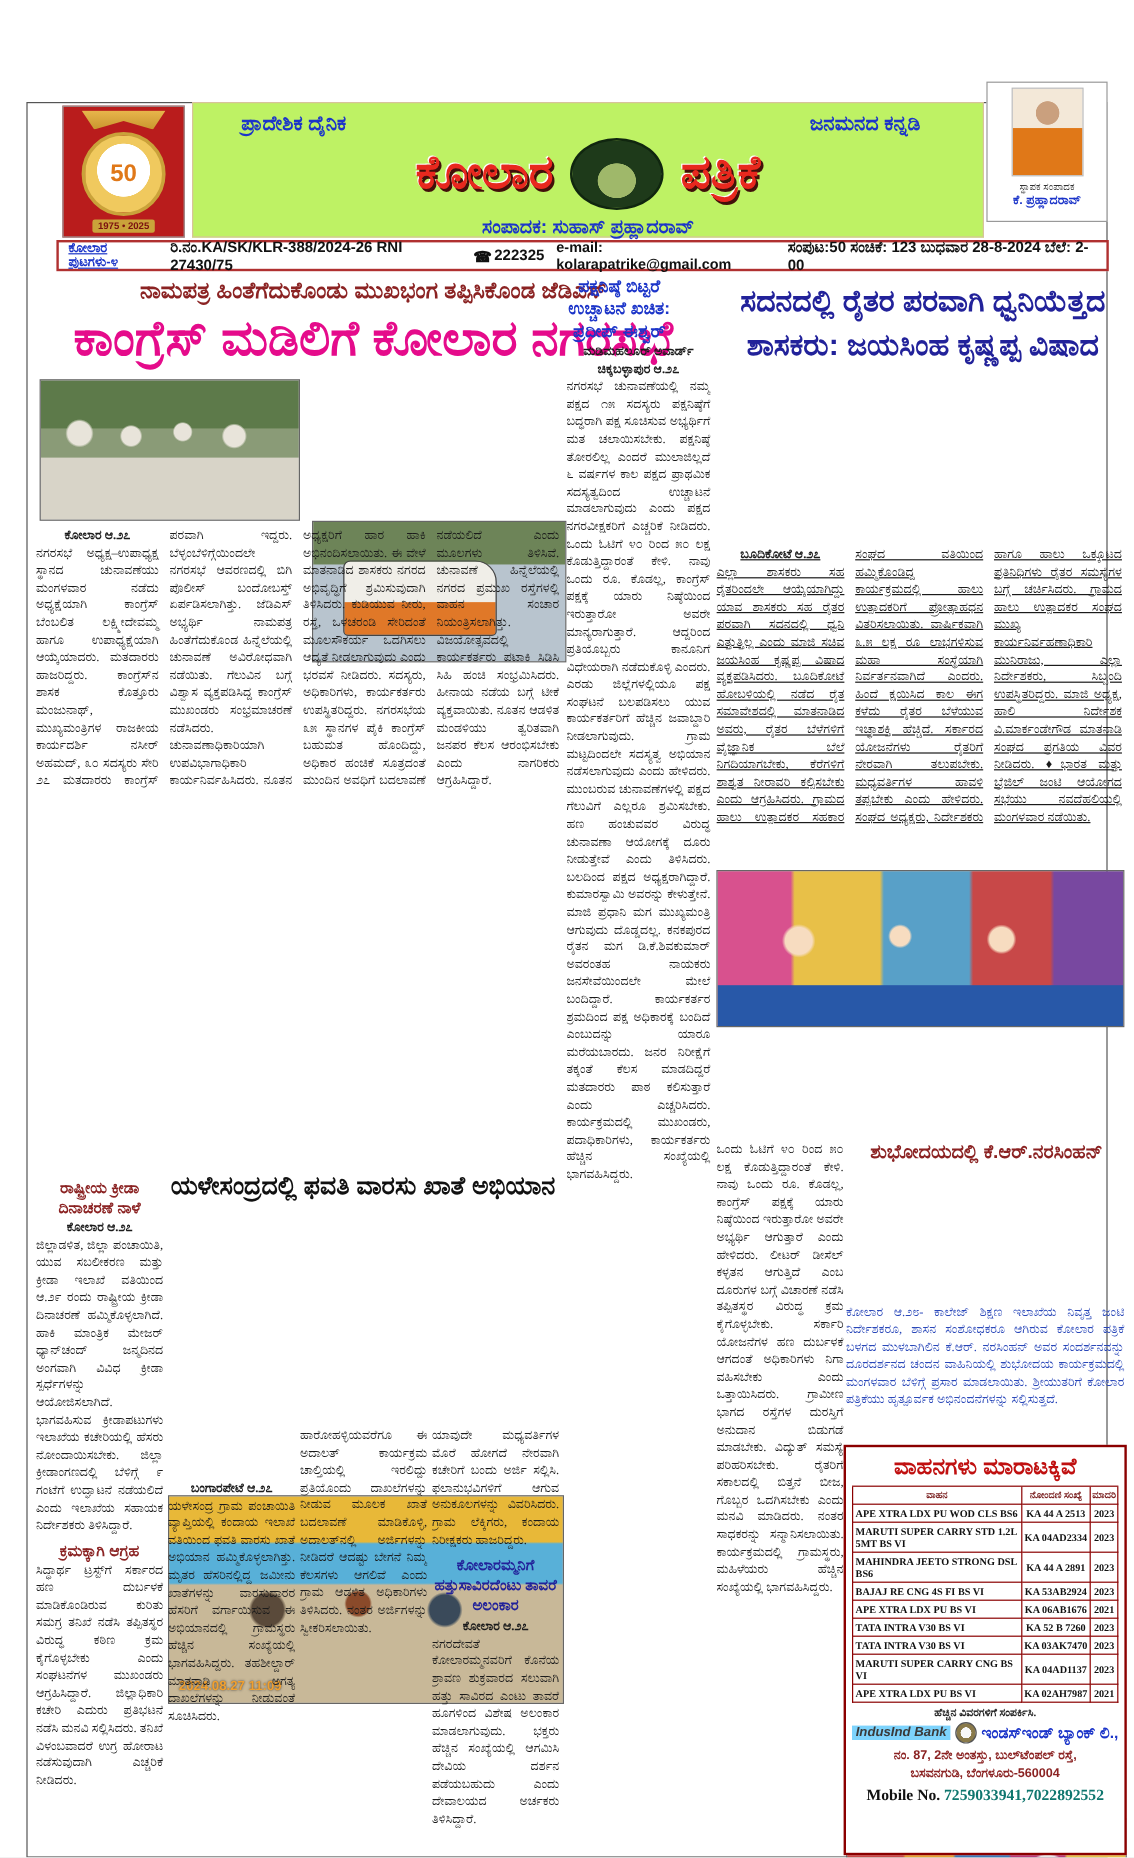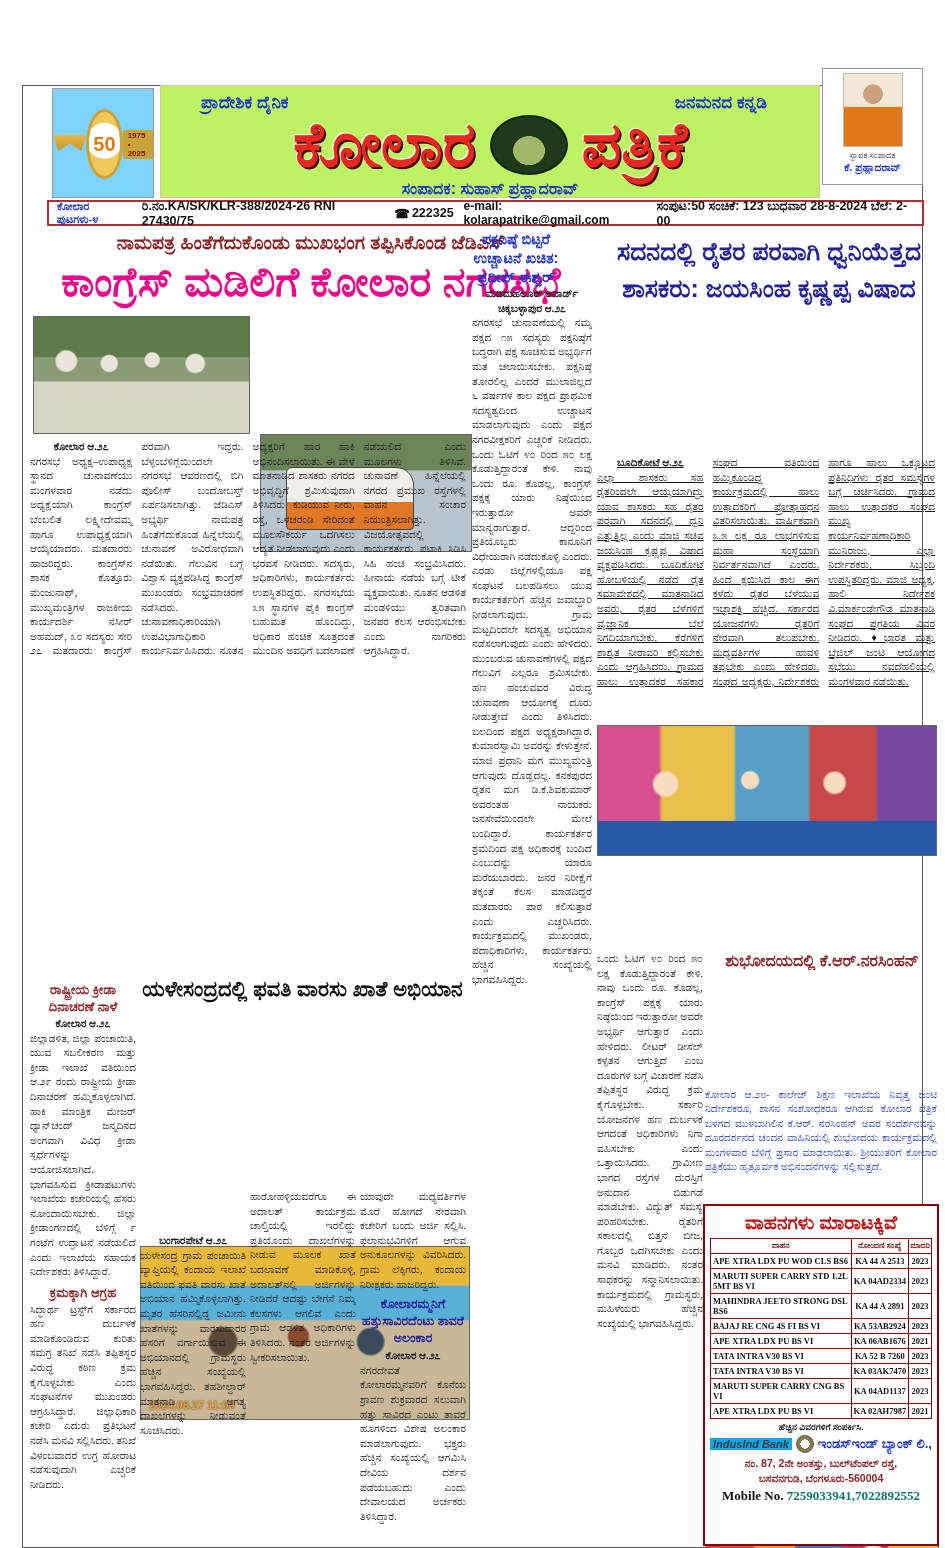--- a/index.html
+++ b/index.html
@@ -1,41 +1,41 @@
 <!DOCTYPE html>
 <html><head>
 <meta charset="utf-8">
 <style>
   html,body{margin:0;padding:0;background:#e8e8e8;}
   .page{position:relative;width:945px;height:1548px;background:#ffffff;margin:0 auto;
         font-family:"Liberation Serif", serif;overflow:hidden;}
   .abs{position:absolute;}
   
   .frame{border:1.5px solid #555;}
-  .emblem-box{background:#7dd3fc;border:1px solid #999;display:flex;flex-direction:row;align-items:center;justify-content:center;}
+  .emblem-box{background:#b91c1c;border:1px solid #999;display:flex;flex-direction:column;align-items:center;justify-content:center;}
   .emblem-ribbon{width:70px;height:16px;background:linear-gradient(#e8b64c,#c9962e);clip-path:polygon(0 0,100% 0,85% 100%,50% 55%,15% 100%);}
   .emblem-circle{width:64px;height:64px;border-radius:50%;background:radial-gradient(circle at 50% 45%, #fff 0 46%, #f0c95e 47% 100%);border:3px solid #caa23a;display:flex;align-items:center;justify-content:center;margin-top:2px;}
   .emblem-50{font-family:"Liberation Sans",sans-serif;font-weight:bold;color:#e07818;font-size:20px;}
   .emblem-years{margin-top:3px;background:#caa23a;color:#7a1010;font-family:"Liberation Sans",sans-serif;font-size:8px;font-weight:bold;padding:1px 5px;border-radius:2px;}
   .masthead{background:#bef264;border:1px solid #d8c39a;}
   .tagline-row{display:flex;justify-content:space-between;padding:7px 52px 0 40px;}
   .tagline{color:#1c35c9;font-family:"Liberation Sans",sans-serif;font-weight:bold;font-size:17px;}
   .title-row{display:flex;align-items:center;justify-content:center;gap:14px;margin-top:2px;}
-  .paper-title{color:#e8281e;font-family:"Liberation Sans",sans-serif;font-weight:bold;font-size:62px;line-height:56px;
+  .paper-title{color:#e8281e;font-family:"Liberation Sans",sans-serif;font-weight:bold;font-size:39px;line-height:56px;
                text-shadow:2px 2px 0 #42100a, -1px -1px 0 #fff;}
   .title-logo{width:74px;height:56px;border-radius:50%;background:radial-gradient(ellipse at 50% 60%, #9fb86a 0 30%, #1e3a1a 31% 100%);border:2px solid #10260f;}
   .editor-line{text-align:center;color:#1c35c9;font-family:"Liberation Sans",sans-serif;font-weight:bold;font-size:16px;margin-top:5px;}
   .founder-box{background:#fff;border:1px solid #999;display:flex;flex-direction:column;align-items:center;padding-top:4px;}
   .founder-photo{width:58px;height:72px;background:
       radial-gradient(circle at 50% 28%, #caa07e 0 16%, transparent 17%),
       linear-gradient(#f3e8d8 0 45%, #e07818 46% 100%);border:1px solid #bbb;}
   .founder-label{font-size:8.5px;color:#333;margin-top:3px;}
   .founder-name{font-size:10.5px;color:#1c35c9;font-weight:bold;font-family:"Liberation Sans",sans-serif;}
   .infobar{border:2px solid #b03030;background:#fff;display:flex;align-items:center;gap:10px;padding:0 8px;font-family:"Liberation Sans",sans-serif;font-weight:bold;font-size:12.5px;color:#111;}
-  .infobar .kn{color:#1c35c9;font-size:11px;}
+  .infobar .kn{color:#1c35c9;font-size:11px;text-decoration:underline;}
   .infobar .mail{font-size:12px;}
   .infobar .issue{margin-left:auto;font-size:12.5px;}
   
   .kicker{color:#8b2323;font-family:"Liberation Sans",sans-serif;font-weight:bold;font-size:19px;text-align:center;}
   .headline-left{color:#e50b8b;font-family:"Liberation Sans",sans-serif;font-weight:bold;font-size:41px;text-align:center;line-height:48px;}
   .headline-right{color:#22229a;font-family:"Liberation Sans",sans-serif;font-weight:bold;font-size:25px;text-align:center;line-height:37px;}
   .mini-headline{color:#1c35c9;font-family:"Liberation Sans",sans-serif;font-weight:bold;font-size:14.5px;text-align:center;line-height:19px;}
   .mid-headline{color:#111;font-family:"Liberation Sans",sans-serif;font-weight:bold;font-size:21px;text-align:center;}
   .subhead{color:#8b2323;font-family:"Liberation Sans",sans-serif;font-weight:bold;font-size:13px;text-align:center;line-height:17px;margin:4px 0 2px;}
   .subhead.navy{color:#22229a;font-size:12.5px;}
@@ -73,21 +73,21 @@
      linear-gradient(90deg,#c84848 0 20%, #e8a030 21% 38%, #3a78b8 39% 58%, #b83a78 59% 78%, #e8c048 79% 100%);}
   
   .ad-box{border:2px solid #8b0000;background:#fff;padding:4px 5px;}
   .ad-title{color:#c01010;font-family:"Liberation Sans",sans-serif;font-weight:bold;font-size:19px;text-align:center;padding:2px 0 4px;border-bottom:1.5px solid #8b0000;}
   table.veh{width:100%;border-collapse:collapse;font-family:"Liberation Serif",serif;font-size:8.5px;color:#111;}
   table.veh th{color:#7a2020;font-weight:bold;font-size:8px;padding:2px 1px;border:1px solid #8b0000;border-top:none;}
   table.veh td{padding:2px 2px;border:1px solid #8b0000;font-weight:bold;line-height:10px;}
   table.veh td.c{text-align:center;white-space:nowrap;}
   .ad-note{font-size:9px;text-align:center;font-weight:bold;color:#222;margin-top:3px;}
   .bank-row{display:flex;align-items:center;justify-content:center;gap:4px;margin-top:2px;}
-  .bank-logo{font-family:"Liberation Sans",sans-serif;font-style:italic;font-weight:bold;font-size:11px;color:#3a3a3a;background:#0ea5e9;padding:1px 3px;line-height:10px;text-align:center;}
+  .bank-logo{font-family:"Liberation Sans",sans-serif;font-style:italic;font-weight:bold;font-size:11px;color:#3a3a3a;background:#7dd3fc;padding:1px 3px;line-height:10px;text-align:center;}
   .bank-coin{width:16px;height:16px;border-radius:50%;background:radial-gradient(circle,#f8f8f8 0 40%, #8a7a4a 41% 100%);border:1px solid #555;}
   .bank-kn{color:#1c35c9;font-family:"Liberation Sans",sans-serif;font-weight:bold;font-size:13px;}
   .ad-addr{color:#8b2323;font-family:"Liberation Sans",sans-serif;font-weight:bold;font-size:10.5px;text-align:center;line-height:15px;margin-top:3px;}
   .ad-mob{text-align:center;font-family:"Liberation Serif",serif;font-weight:bold;font-size:13px;color:#111;margin-top:2px;}
   .ad-mob .num{color:#0f766e;}
 </style>
 </head>
 <body>
 
 <div class="page">

